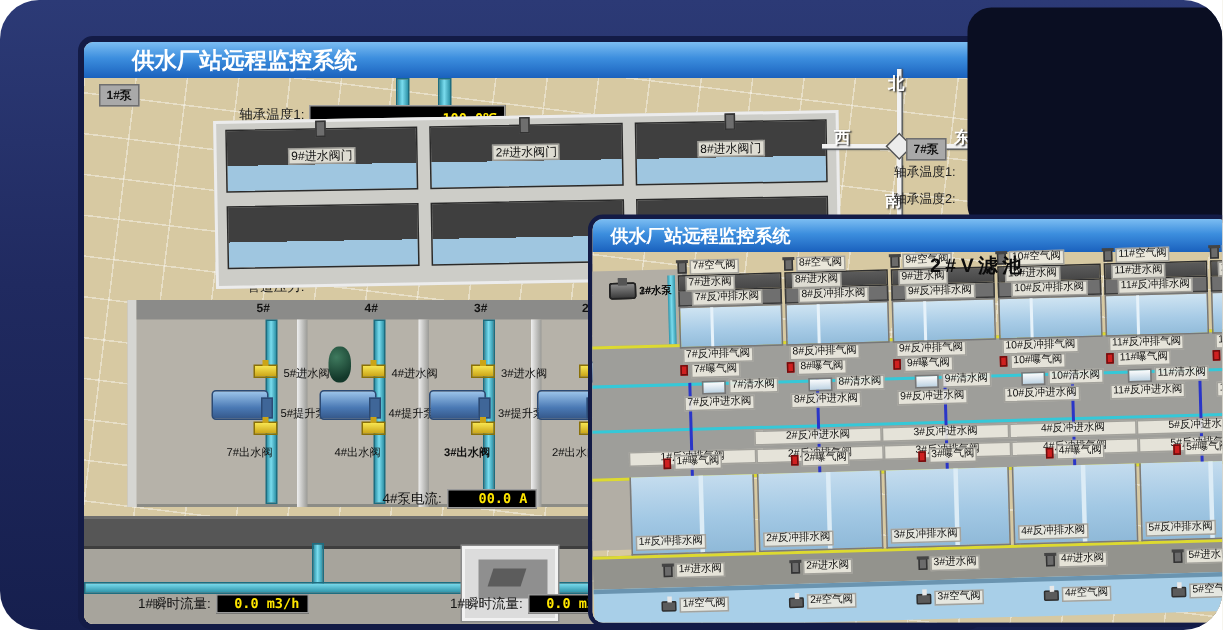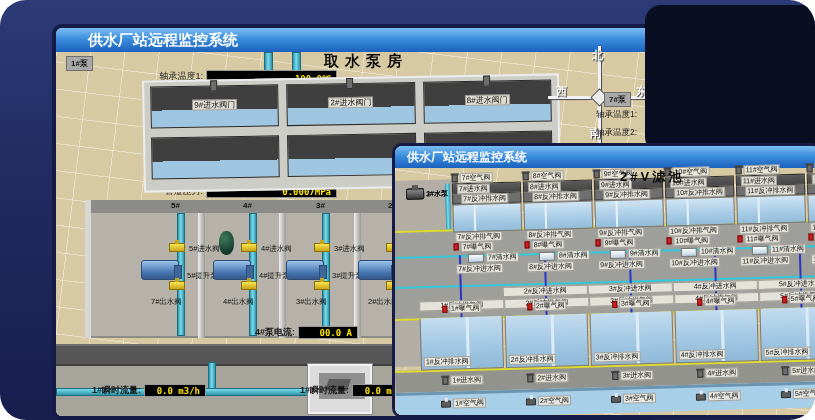--- a/index.html
+++ b/index.html
@@ -92,21 +92,21 @@
 
   
   .lower-dark{position:absolute;left:0;top:292px;width:595px;height:22px;background:#565656;
     box-shadow:inset 0 2px 0 #6e6e6e, inset 0 -2px 0 #3e3e3e;}
   .lower-light{position:absolute;left:0;top:314px;width:595px;height:54px;background:#a7a49c;}
   .equip-box{position:absolute;left:252px;top:312px;width:64px;height:50px;background:#dcdcdc;
     border:2px solid #f2f2f2;box-shadow:0 0 0 1px #8a8a8a;}
   .equip-box .inner{position:absolute;left:9px;top:7px;width:46px;height:26px;background:#8f8f8f;}
   .equip-box .inner:after{content:"";position:absolute;left:8px;top:6px;width:22px;height:12px;
     background:#5c5c5c;transform:skewX(-18deg);}
-  .cur-label,.flow-label{font-size:9px;color:#141414;font-weight:bold;}
+  .cur-label,.flow-label{font-size:9px;color:#141414;font-weight:normal;}
 
   
   .f-title{position:absolute;left:225px;top:0px;font-size:13px;font-weight:bold;letter-spacing:3px;color:#0b0b0b;z-index:5;}
   .f-tilt{position:absolute;inset:0;transform:rotate(-1.6deg);transform-origin:40px 200px;}
   .equip-base{position:absolute;left:0;top:12px;width:68px;height:186px;background:#b2aea5;
     border-right:3px solid #8f8f8b;}
   .eq-row{position:absolute;display:flex;align-items:center;gap:2px;}
   .pump-dark{width:18px;height:11px;background:linear-gradient(180deg,#8a8a8a,#3c3c3c);border:1px solid #222;border-radius:2px;}
   .pump-dark:before{content:"";display:block;width:6px;height:5px;margin:-4px auto 0;background:#555;}
   .fan-blue{width:22px;height:14px;background:linear-gradient(180deg,#9fc6ee,#3a6fb4 65%,#2b528a);border:1px solid #23406c;border-radius:2px;}
@@ -168,21 +168,20 @@
   <div class="desktop">
 
     <div class="dark-panel"></div>
 
     <div class="win back">
       <div class="titlebar">
         <span>供水厂站远程监控系统</span>
       </div>
       <div class="scene">
 
-        <div class="hall-title">取水泵房</div>
 
         <div class="vpipe" style="left:208px;top:0;height:46px;"></div>
         <div class="vpipe" style="left:236px;top:0;height:46px;"></div>
 
         <div class="pump-chip" style="left:10px;top:4px;">1#泵</div>
         <div class="fields">
 
         <div class="frow">
             <span class="flabel">轴承温度1:</span>
             <span class="led fled">100.0℃</span>
@@ -206,21 +205,20 @@
             <div class="frow">
             <span class="flabel">绕组温度2:</span>
             <span class="led fled">18.1℃</span>
           </div>
             <div class="frow">
             <span class="flabel">绕组温度3:</span>
             <span class="led fled">18.1℃</span>
           </div>
             <div class="frow">
             <span class="flabel">管道压力:</span>
-            <span class="led fled">0.0007MPa</span>
           </div>
             <div class="frow">
             <span class="flabel">多功能阀:</span>
             <span class="led fled">0%</span>
           </div>
           </div>
 
         <div class="intake">
           <div class="irow">
 
@@ -292,21 +290,21 @@
             </div>
               <div class="bay">
               <span class="bay-num">3#</span>
               <div class="bpipe"></div>
               <div class="valve-y v-in"></div>
               <span class="blab" style="left:48px;top:31px;">3#进水阀</span>
 
               <div class="pumpbody"></div>
               <span class="blab" style="left:46px;top:58px;">3#提升泵</span>
               <div class="valve-y v-out"></div>
-              <span class="blab" style="left:10px;top:84px;">3#出水阀</span>
+              <span class="blab" style="left:10px;top:84px;font-weight:bold;">3#出水阀</span>
             </div>
               <div class="bay">
               <span class="bay-num">2#</span>
               <div class="bpipe"></div>
               <div class="valve-y v-in"></div>
               <span class="blab" style="left:48px;top:31px;">2#进水阀</span>
 
               <div class="pumpbody"></div>
               <span class="blab" style="left:46px;top:58px;">2#提升泵</span>
               <div class="valve-y v-out"></div>
@@ -329,21 +327,21 @@
 
         <div class="lower-dark"></div>
         <div class="lower-light"></div>
         <div class="vpipe" style="left:152px;top:310px;height:30px;width:8px;"></div>
         <div class="vpipe" style="left:408px;top:310px;height:30px;width:8px;"></div>
         <div class="hpipe" style="left:0;top:336px;width:595px;"></div>
         <div class="equip-box">
             <div class="inner"></div>
           </div>
 
-        <div style="position:absolute;left:36px;top:332px;display:flex;">
+        <div style="position:absolute;left:36px;top:344px;display:flex;">
 
         <div style="display:flex;gap:3px;align-items:center;width:208px;">
             <span class="flow-label">1#瞬时流量:</span>
             <span class="led" style="position:static;width:62px;">0.0 m3/h</span>
           </div>
             <div style="display:flex;gap:3px;align-items:center;width:208px;">
             <span class="flow-label">1#瞬时流量:</span>
             <span class="led" style="position:static;width:62px;">0.0 m3/h</span>
           </div>
           </div>

